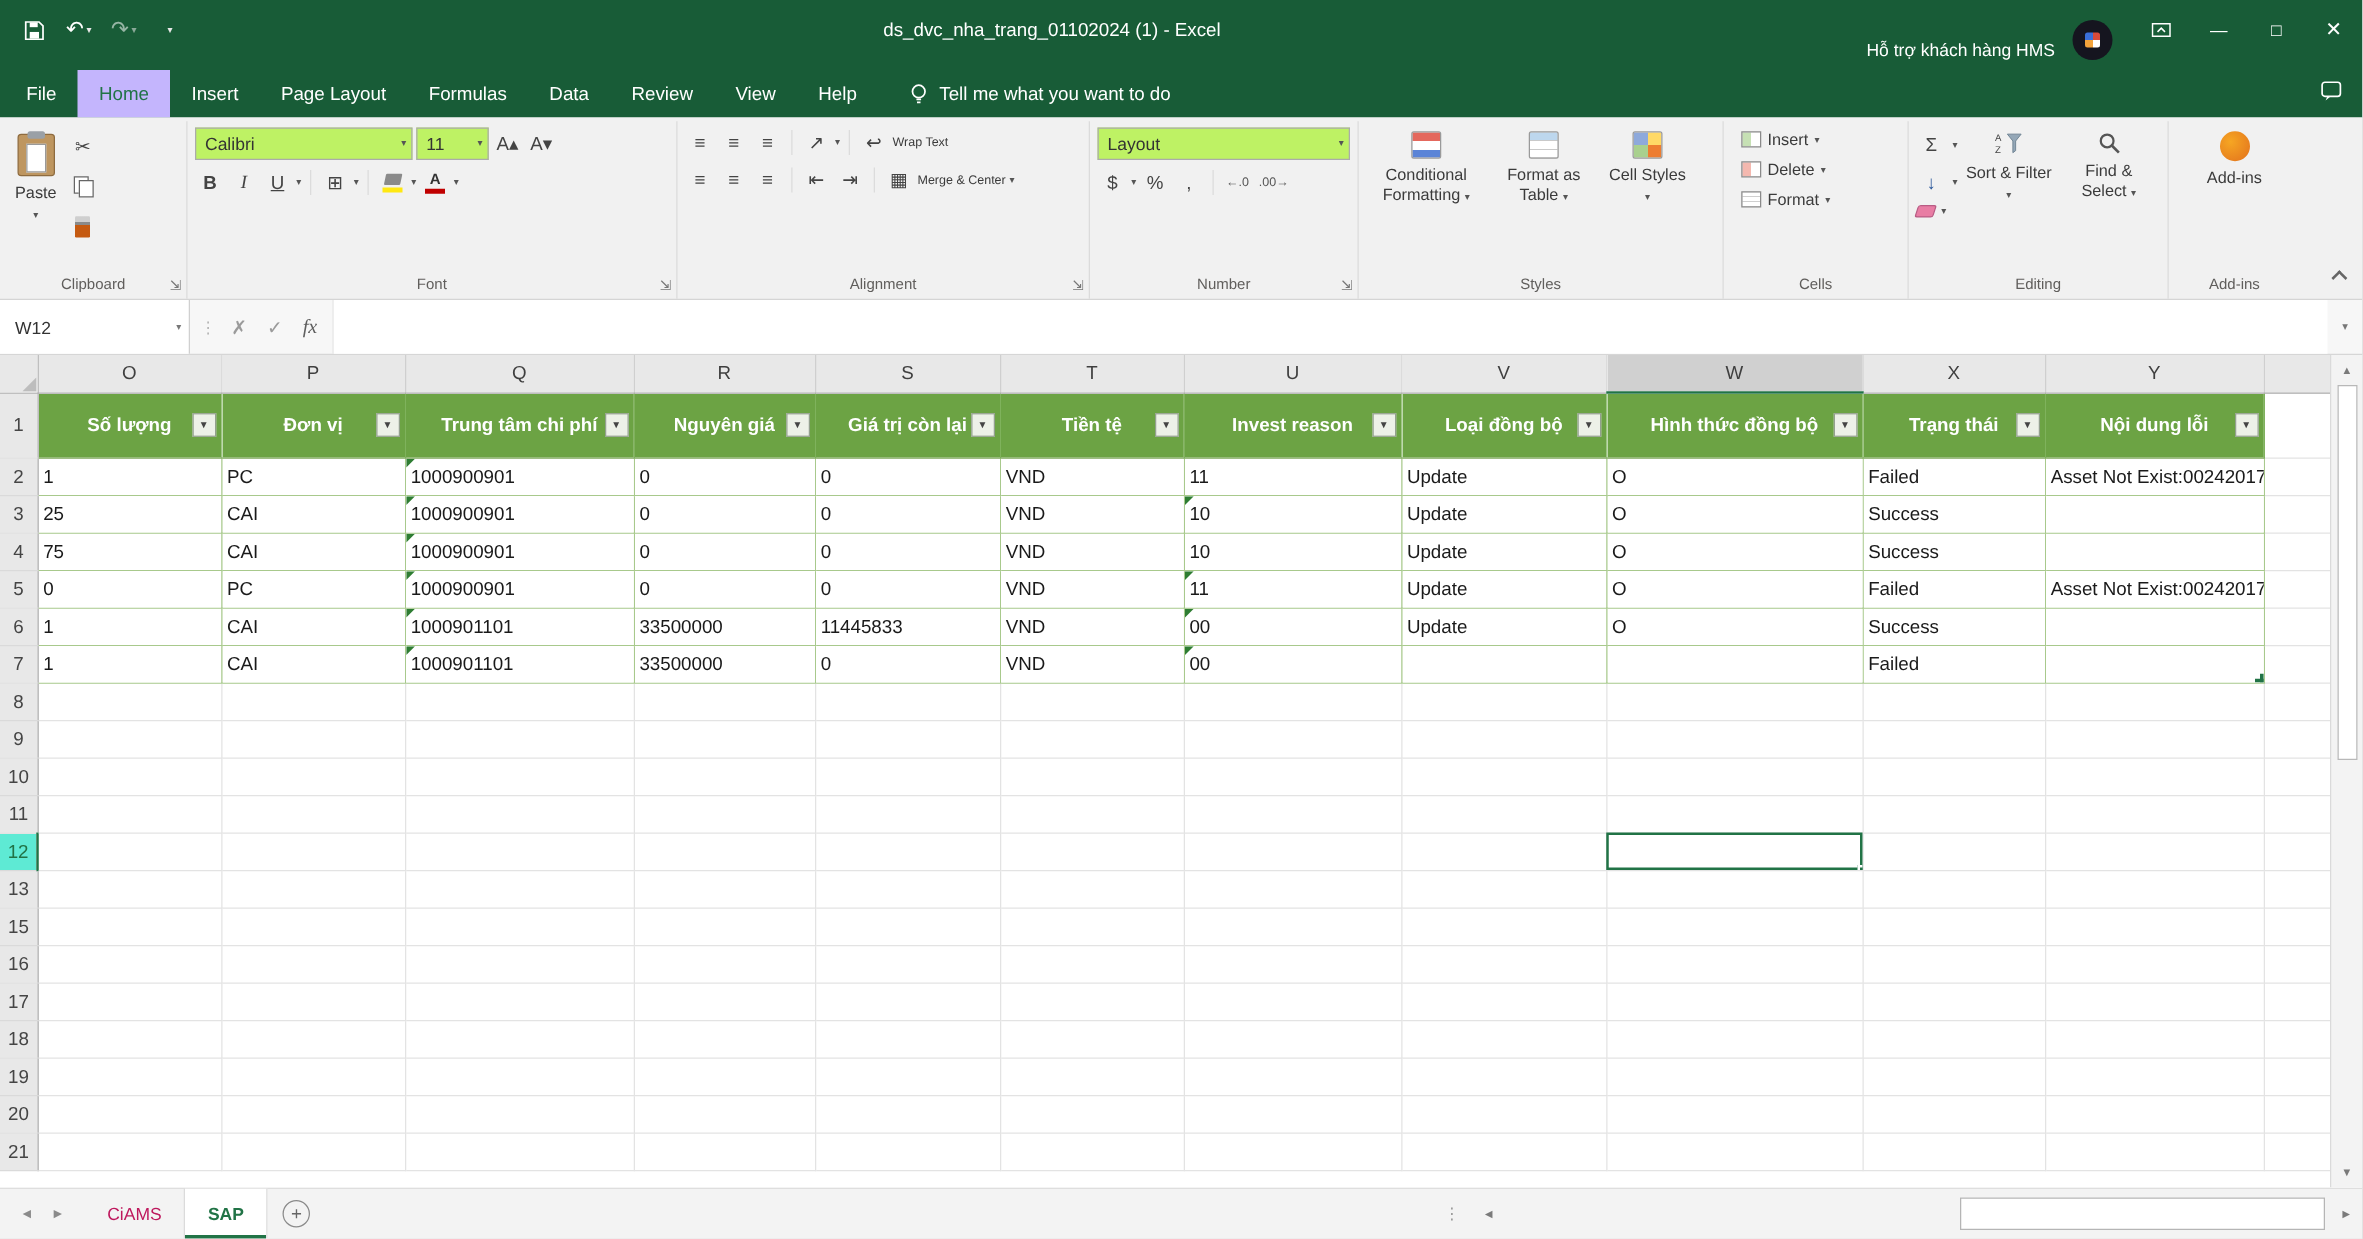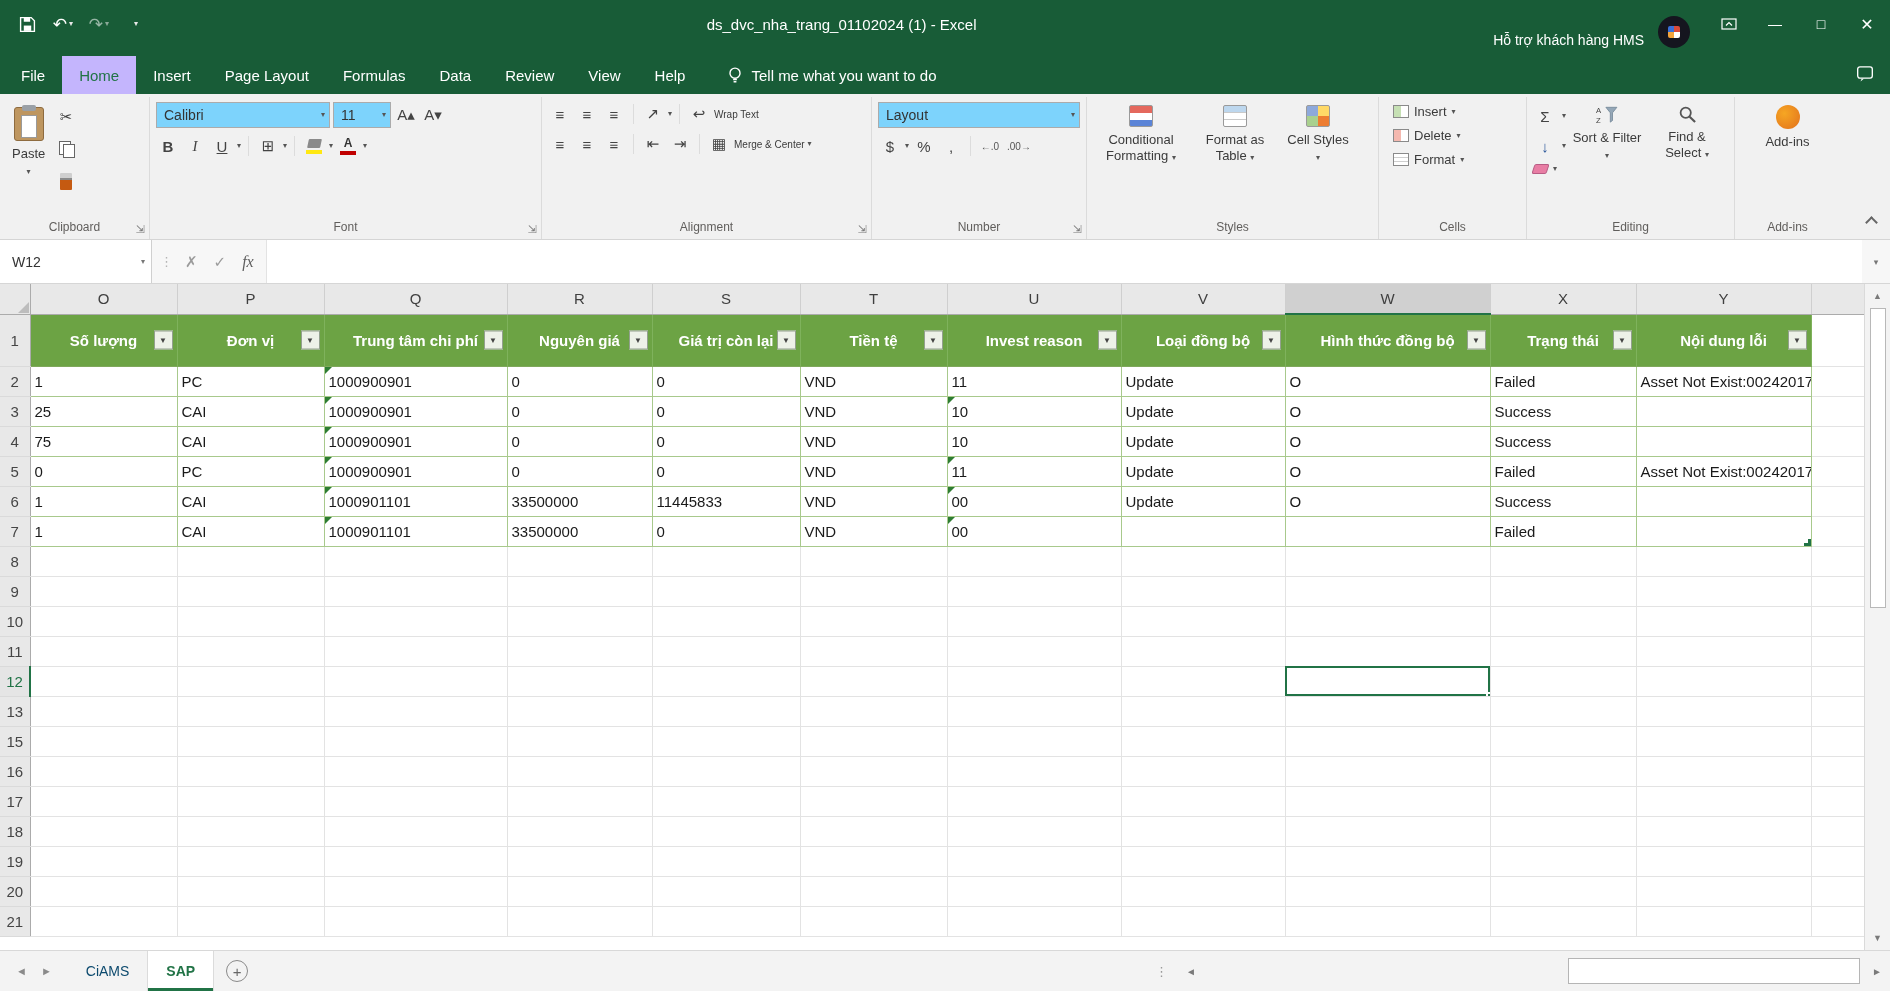--- a/index.html
+++ b/index.html
@@ -37,21 +37,21 @@
   .gcol{display:flex;flex-direction:column;gap:6px;}
   .grow{display:flex;align-items:center;gap:3px;}
   .sbtn{min-width:24px;height:24px;display:inline-flex;align-items:center;justify-content:center;font-size:15px;color:#444;padding:0 2px;}
   .sbtn.bold{font-weight:bold;}
   .sbtn.italic{font-style:italic;font-family:"Liberation Serif","DejaVu Serif",serif;}
   .sbtn.underl{text-decoration:underline;}
   .sbtn.tiny{font-size:10px;color:#555;}
   .sbtn.blue{color:#2B579A;font-weight:bold;}
   .car{font-size:8px;color:#555;line-height:1;}
   .vdiv{width:1px;height:20px;background:#DCDCDC;margin:0 4px;}
-  .combo{display:flex;align-items:center;background:#7dd3fc;border:1px solid #ABABAB;height:26px;font-size:14px;padding:0 4px 0 7px;color:#333;}
+  .combo{display:flex;align-items:center;background:#bef264;border:1px solid #ABABAB;height:26px;font-size:14px;padding:0 4px 0 7px;color:#333;}
   .combo .car{margin-left:auto;}
   .bbtn{display:flex;flex-direction:column;align-items:center;gap:5px;padding:3px 6px 0 6px;text-align:center;font-size:13px;color:#3b3b3b;}
   .blabel2{line-height:1.25;}
   .wraplab,.mclab{font-size:10px;color:#3b3b3b;white-space:nowrap;}
   .cellrow{display:flex;align-items:center;gap:5px;font-size:13px;color:#3b3b3b;white-space:nowrap;}
   .ribcollapse{position:absolute;right:14px;bottom:12px;width:9px;height:9px;border-left:2px solid #666;border-top:2px solid #666;transform:rotate(45deg);}
 
   
   .icon-paste{position:relative;width:30px;height:36px;}
   .icon-paste .board{position:absolute;left:0;top:2px;right:0;bottom:0;background:#BE9660;border:1px solid #8E6B3F;border-radius:3px;}
@@ -90,41 +90,41 @@
   
   .gridwrap{position:relative;height:666px;background:#fff;overflow:hidden;}
   #sheet{width:1864px;border-collapse:collapse;table-layout:fixed;}
   #sheet tr{height:30px;} #sheet tr.r1{height:52px;} 
   #sheet td{height:30px;padding:0 4px;white-space:nowrap;overflow:hidden;font-size:15px;vertical-align:middle;}
   td.corner{background:#E8E8E8;border-right:1px solid #ABABAB;border-bottom:1px solid #ABABAB;position:relative;padding:0;}
   td.corner::after{content:"";position:absolute;right:1px;bottom:1px;width:0;height:0;border-bottom:11px solid #BDBDBD;border-left:11px solid transparent;}
   td.ch{background:#E8E8E8;border-right:1px solid #CFCFCF;border-bottom:1px solid #ABABAB;text-align:center;font-size:14px;color:#3f3f3f;padding:0;}
   td.ch.sel{background:#D0D0D0;border-bottom:2px solid #217346;}
   td.rh{background:#E8E8E8;border-right:1px solid #ABABAB;border-bottom:1px solid #DADADA;text-align:center;font-size:13px;color:#454545;padding:0;}
-  td.rh.sel{background:#e5e5e5;border-right:2px solid #217346;color:#217346;}
+  td.rh.sel{background:#5eead4;border-right:2px solid #217346;color:#217346;}
   td.hcell{background:#6CA344;color:#fff;font-weight:bold;font-size:15px;text-align:center;position:relative;padding:0 26px 0 8px;border-right:1px solid #7FB25C;border-bottom:1px solid #7FA85C;}
   .flt{position:absolute;right:4px;top:50%;transform:translateY(-50%);width:19px;height:19px;background:#EDF1E8;border:1px solid #93A08E;color:#444;font-size:8px;display:flex;align-items:center;justify-content:center;font-weight:normal;}
   td.dcell{background:#fff;border-right:1px solid #A8C98C;border-bottom:1px solid #A8C98C;position:relative;color:#1a1a1a;}
   td.dcell.first{border-left:1px solid #A8C98C;}
   td.dcell.ovf{overflow:visible;}
   td.ecell{border-right:1px solid #E3E3E3;border-bottom:1px solid #E3E3E3;position:relative;}
   td.selcell{outline:2px solid #217346;outline-offset:-2px;overflow:visible;}
   .tri{position:absolute;left:0;top:0;width:0;height:0;border-top:7px solid #2E7D32;border-right:7px solid transparent;}
   .fillhandle{position:absolute;right:-4px;bottom:-4px;width:8px;height:8px;background:#217346;border:2px solid #fff;z-index:4;}
   .tblhandle{position:absolute;right:0;bottom:0;width:7px;height:7px;border-right:3px solid #217346;border-bottom:3px solid #217346;z-index:3;}
   .vscroll{position:absolute;top:0;right:0;width:26px;height:100%;background:#F3F3F3;border-left:1px solid #DADADA;display:flex;flex-direction:column;align-items:center;}
   .varrow{height:24px;width:100%;display:flex;align-items:center;justify-content:center;color:#7a7a7a;font-size:9px;}
   .vthumb{width:16px;height:300px;background:#fff;border:1px solid #B8B8B8;}
   .vspacer{flex:1;}
 
   
   .sheetbar{height:41px;background:#F3F3F3;border-top:1px solid #D8D8D8;display:flex;align-items:stretch;}
   .navarrows{display:flex;align-items:center;gap:14px;padding:0 16px;color:#8a8a8a;font-size:11px;}
   #sheet-tabs{display:flex;align-items:stretch;}
-  .stab{display:flex;align-items:center;padding:0 18px;font-size:14px;color:#0c4a6e;border-right:1px solid #DBDBDB;}
+  .stab{display:flex;align-items:center;padding:0 18px;font-size:14px;color:#be185d;border-right:1px solid #DBDBDB;}
   .stab.active{background:#fff;color:#217346;font-weight:bold;box-shadow:inset 0 -3px 0 #217346;}
   .newsheet{width:22px;height:22px;border-radius:50%;border:1px solid #8a8a8a;color:#666;display:flex;align-items:center;justify-content:center;font-size:15px;align-self:center;margin-left:12px;}
   .hscroll{margin-left:auto;display:flex;align-items:center;}
   .hdots{color:#9a9a9a;font-size:13px;padding:0 10px;}
   .harrow{width:26px;height:100%;display:flex;align-items:center;justify-content:center;color:#7a7a7a;font-size:10px;}
   .htrack{width:660px;height:100%;position:relative;}
   .hthumb{position:absolute;right:4px;top:7px;bottom:7px;width:292px;background:#fff;border:1px solid #B5B5B5;}
 </style>
 </head>
 <body>

